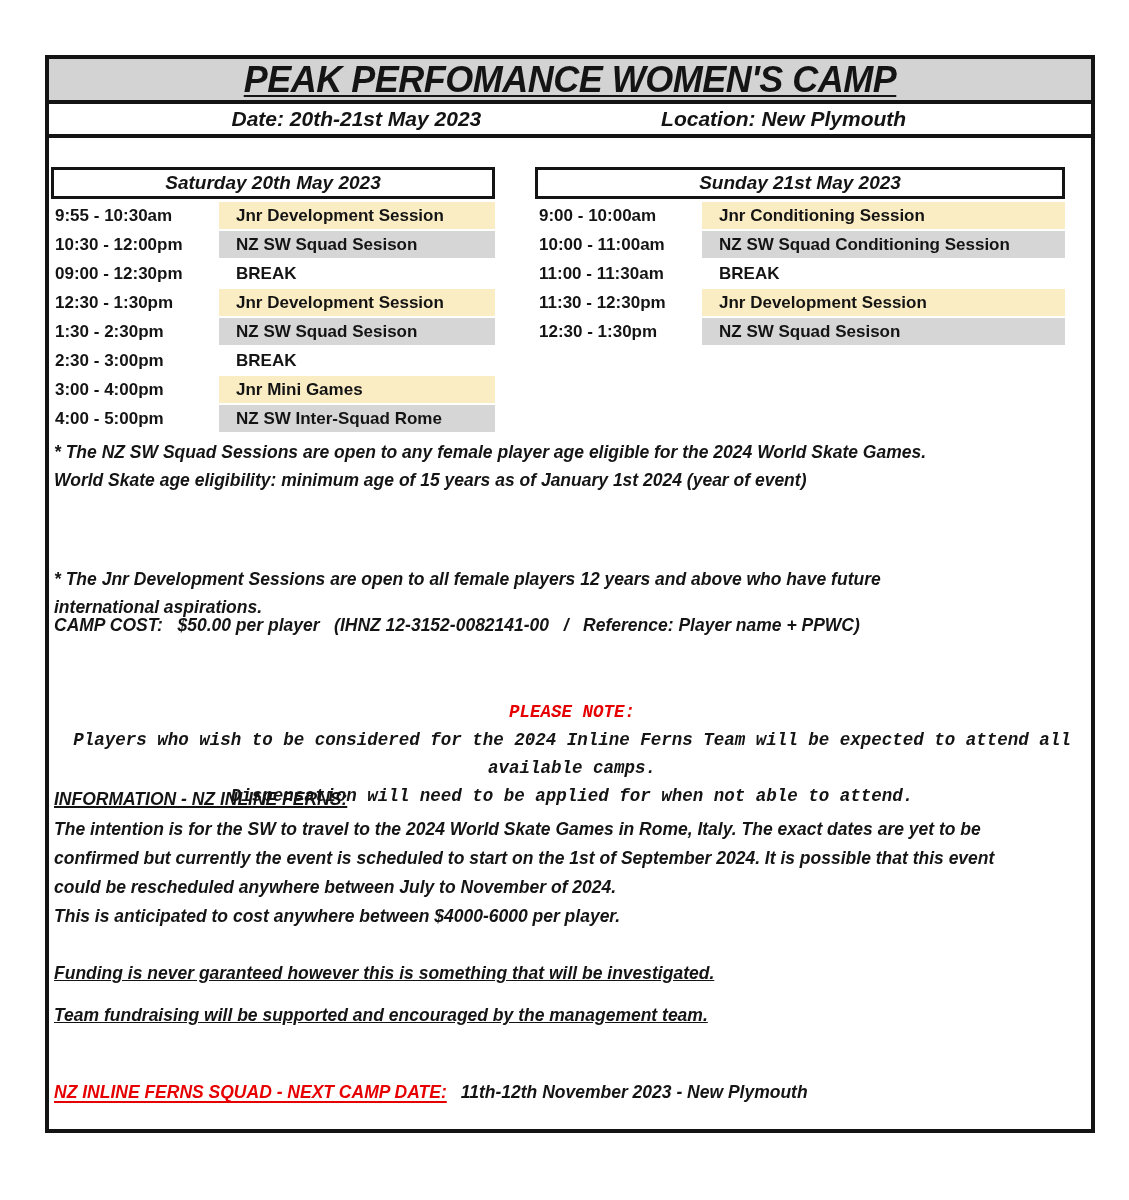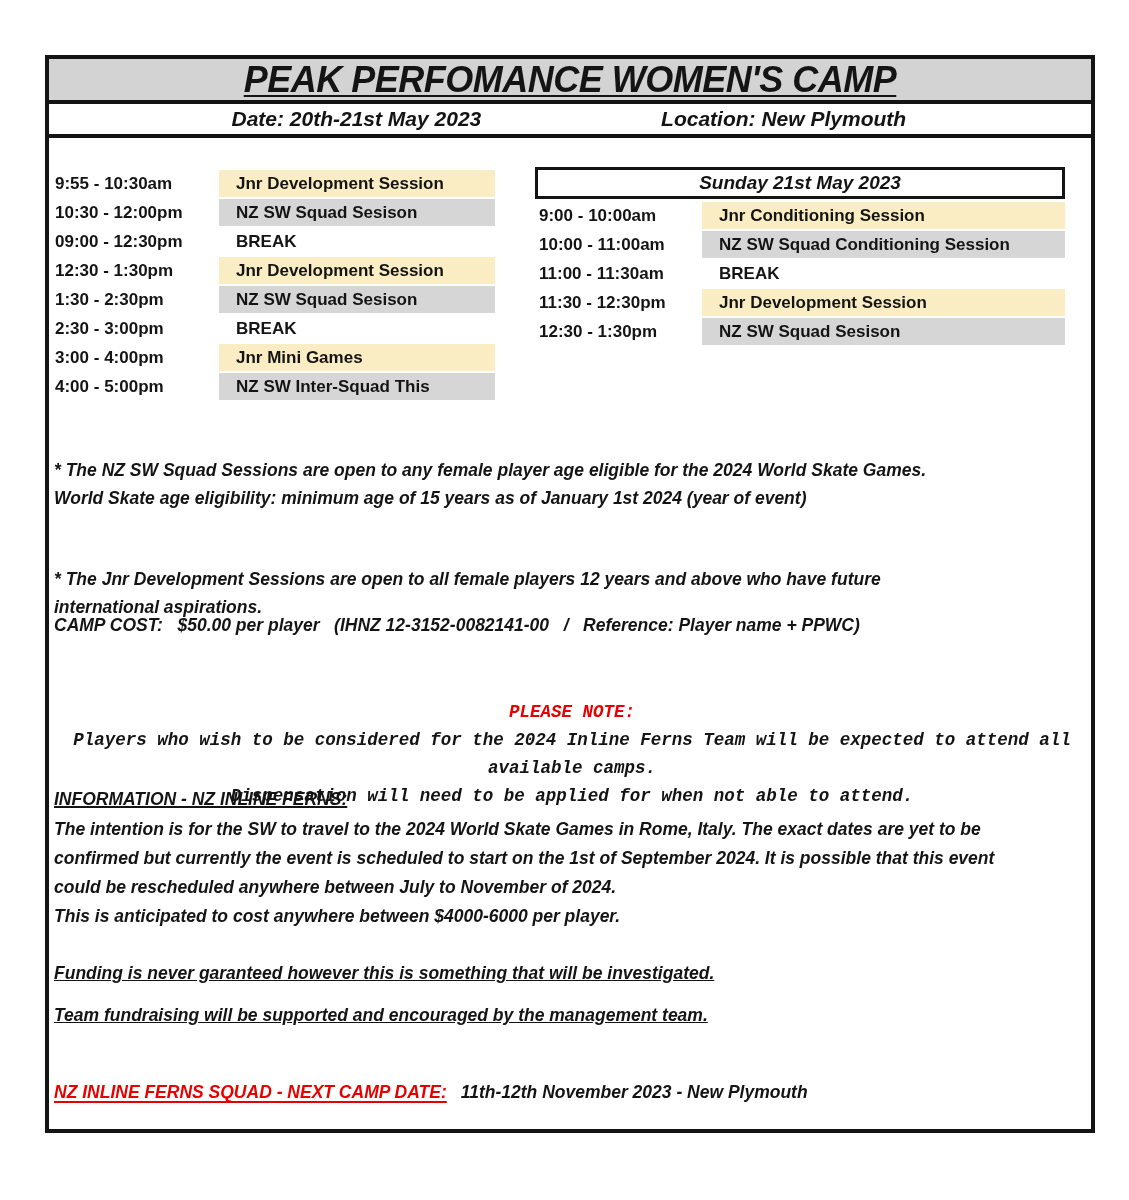--- a/index.html
+++ b/index.html
@@ -106,21 +106,21 @@
   .text-block {
     position: absolute;
     left: 5px;
     width: 1036px;
     font-size: 17.5px;
     font-weight: bold;
     font-style: italic;
     line-height: 28px;
     white-space: pre-line;
   }
-  .squad-note { top: 318px; }
+  .squad-note { top: 300px; }
   .jnr-note   { top: 385px; margin-top: 42px; }
   .camp-cost  { top: 473px; white-space: pre-wrap; }
 
   .please-note-block { top: 532px; text-align: center; line-height: 28px; font-family: Liberation Mono, monospace; }
   .please-note-heading {
     color: var(--accent-red, #e60000);
     display: block;
   }
 
   .information-heading {
@@ -151,20 +151,21 @@
     </div>
 
     <div class="date-band">
       <span class="date-label">Date: 20th-21st May 2023</span>
       <span class="location-label">Location: New Plymouth</span>
     </div>
 
     <div class="body-area">
 
       <div class="sched-table saturday">
+        <div class="sched-header">Saturday 20th May 2023</div>
         <div class="sched-rows">
             <div class="sched-row">
               <span class="time-cell">9:55 - 10:30am</span>
               <span class="activity-cell hl-yellow">Jnr Development Session</span>
             </div>
             <div class="sched-row">
               <span class="time-cell">10:30 - 12:00pm</span>
               <span class="activity-cell hl-gray">NZ SW Squad Sesison</span>
             </div>
             <div class="sched-row">
@@ -182,21 +183,21 @@
             <div class="sched-row">
               <span class="time-cell">2:30 - 3:00pm</span>
               <span class="activity-cell hl-none">BREAK</span>
             </div>
             <div class="sched-row">
               <span class="time-cell">3:00 - 4:00pm</span>
               <span class="activity-cell hl-yellow">Jnr Mini Games</span>
             </div>
             <div class="sched-row">
               <span class="time-cell">4:00 - 5:00pm</span>
-              <span class="activity-cell hl-gray">NZ SW Inter-Squad This</span>
+              <span class="activity-cell hl-gray">NZ SW Inter-Squad Rome</span>
             </div>
           </div>
       </div>
 
       <div class="sched-table sunday">
         <div class="sched-header">Sunday 21st May 2023</div>
         <div class="sched-rows">
             <div class="sched-row">
               <span class="time-cell">9:00 - 10:00am</span>
               <span class="activity-cell hl-yellow">Jnr Conditioning Session</span>

